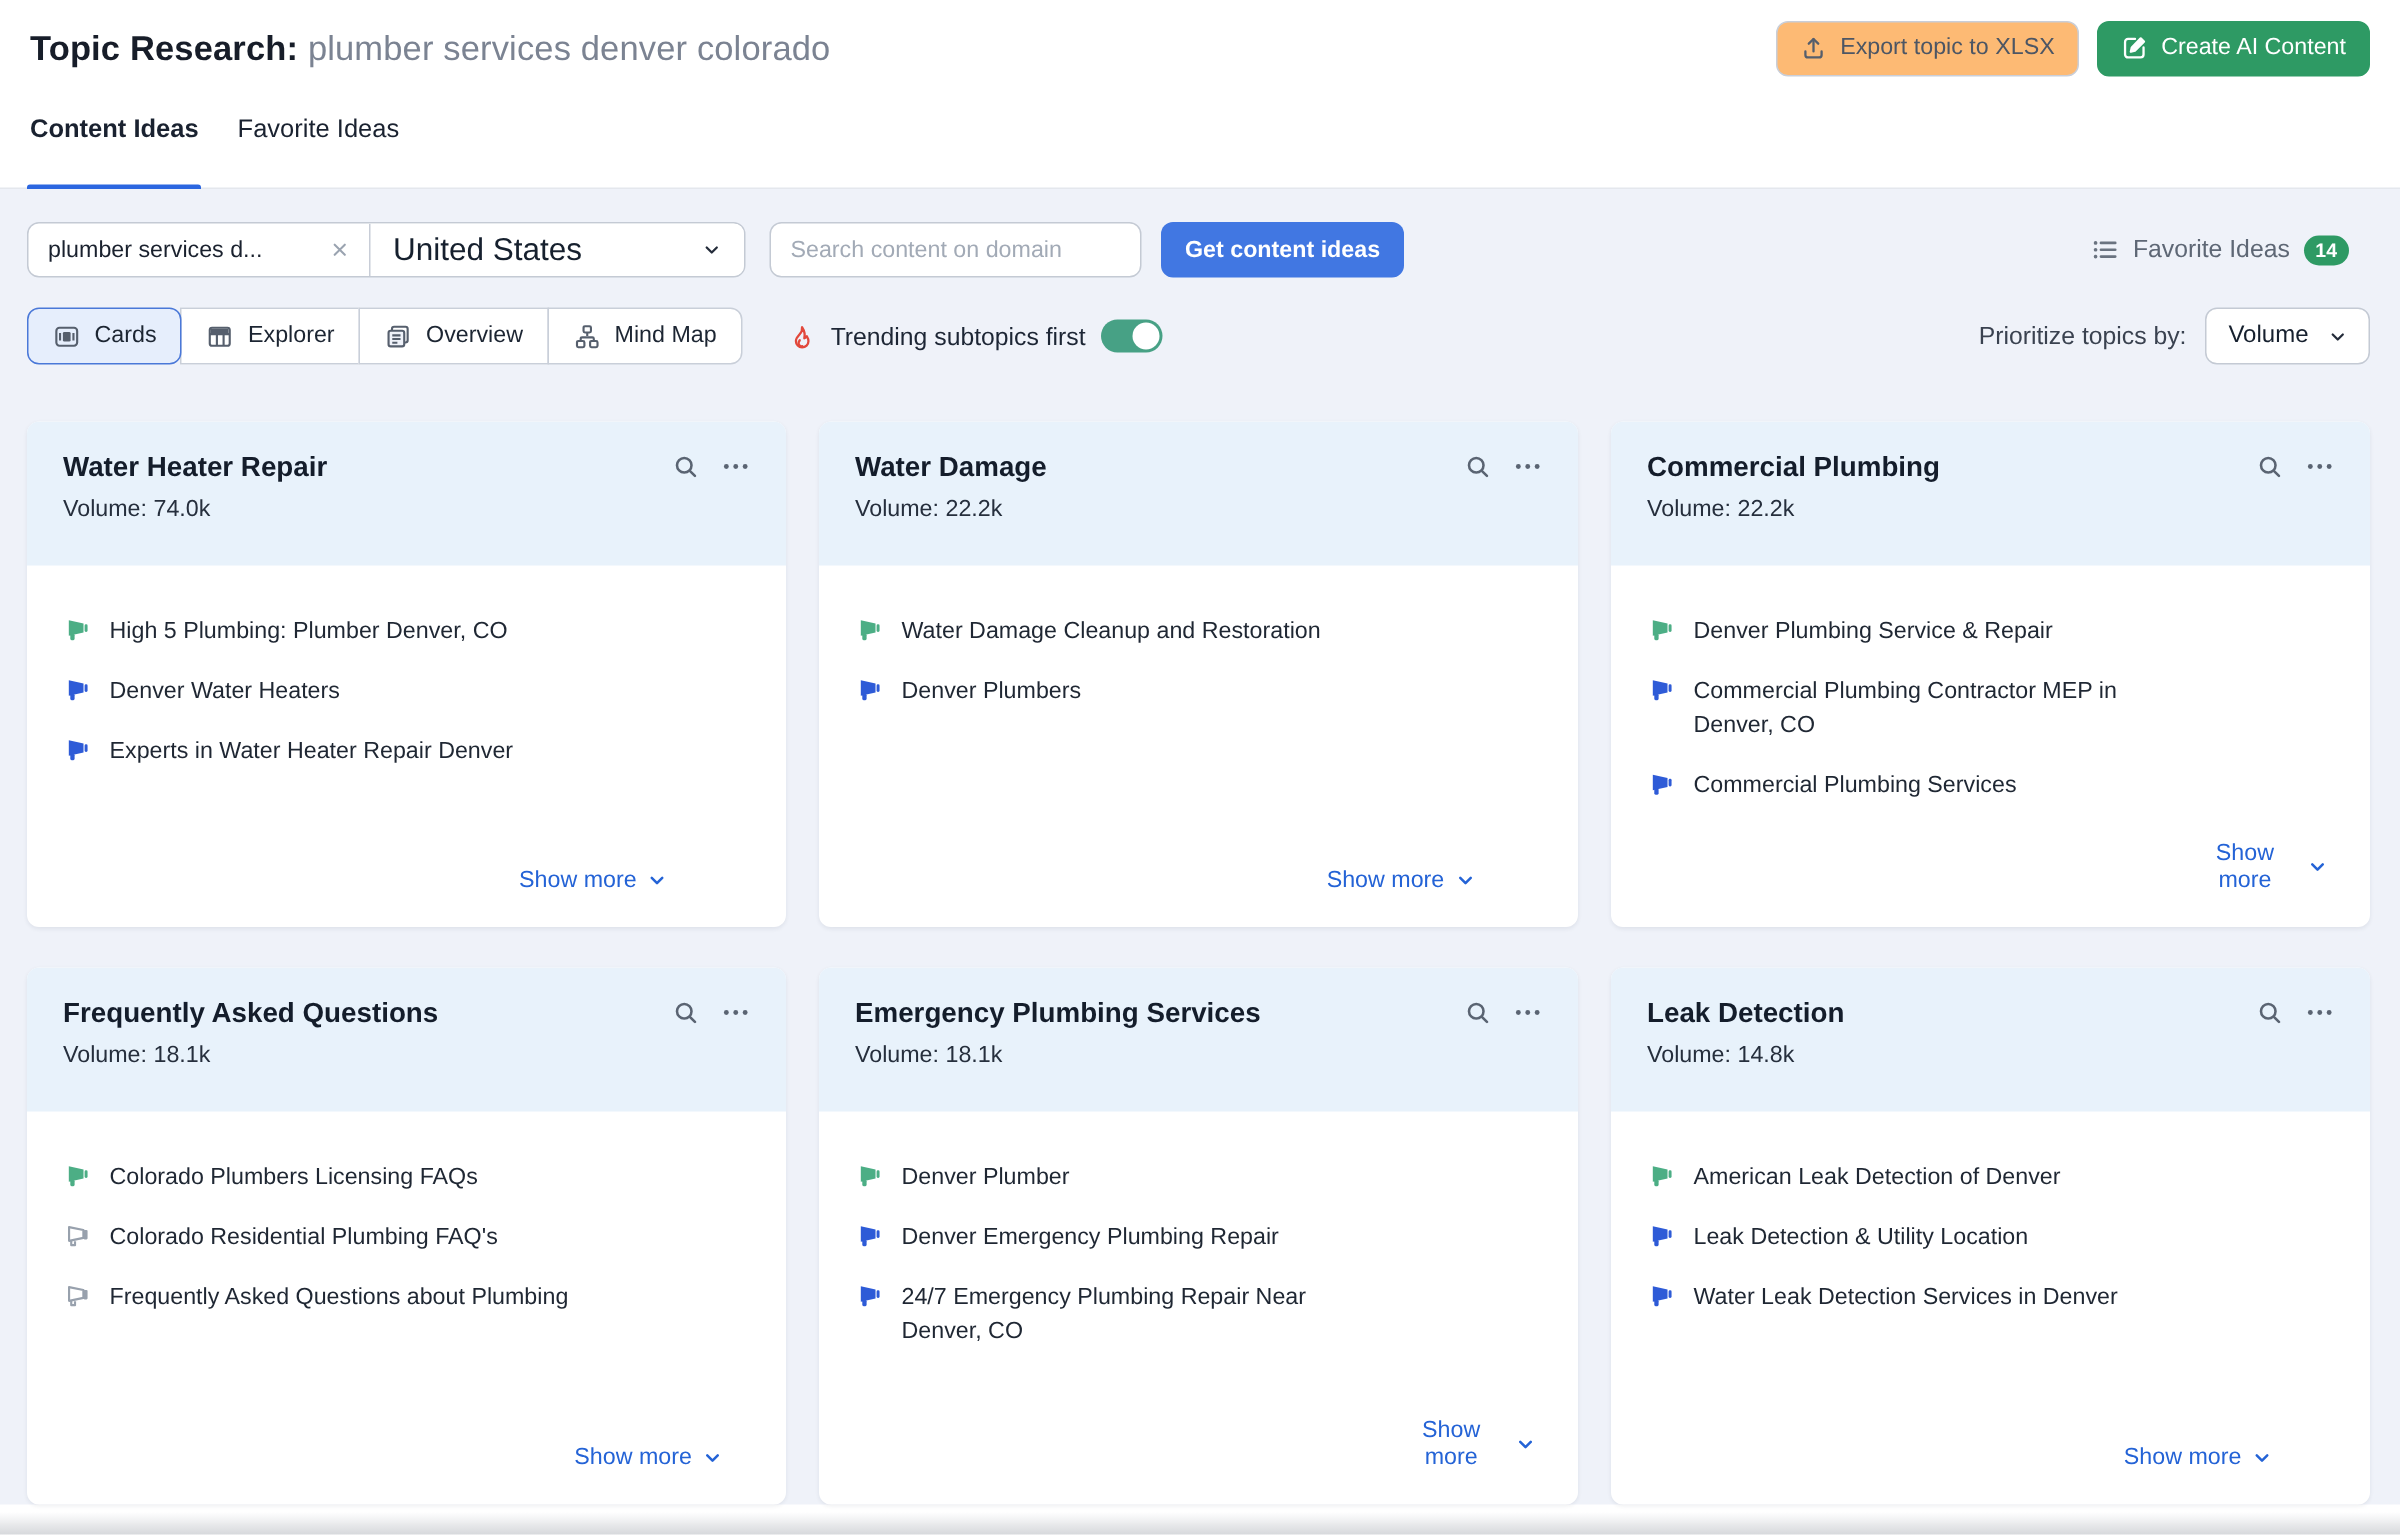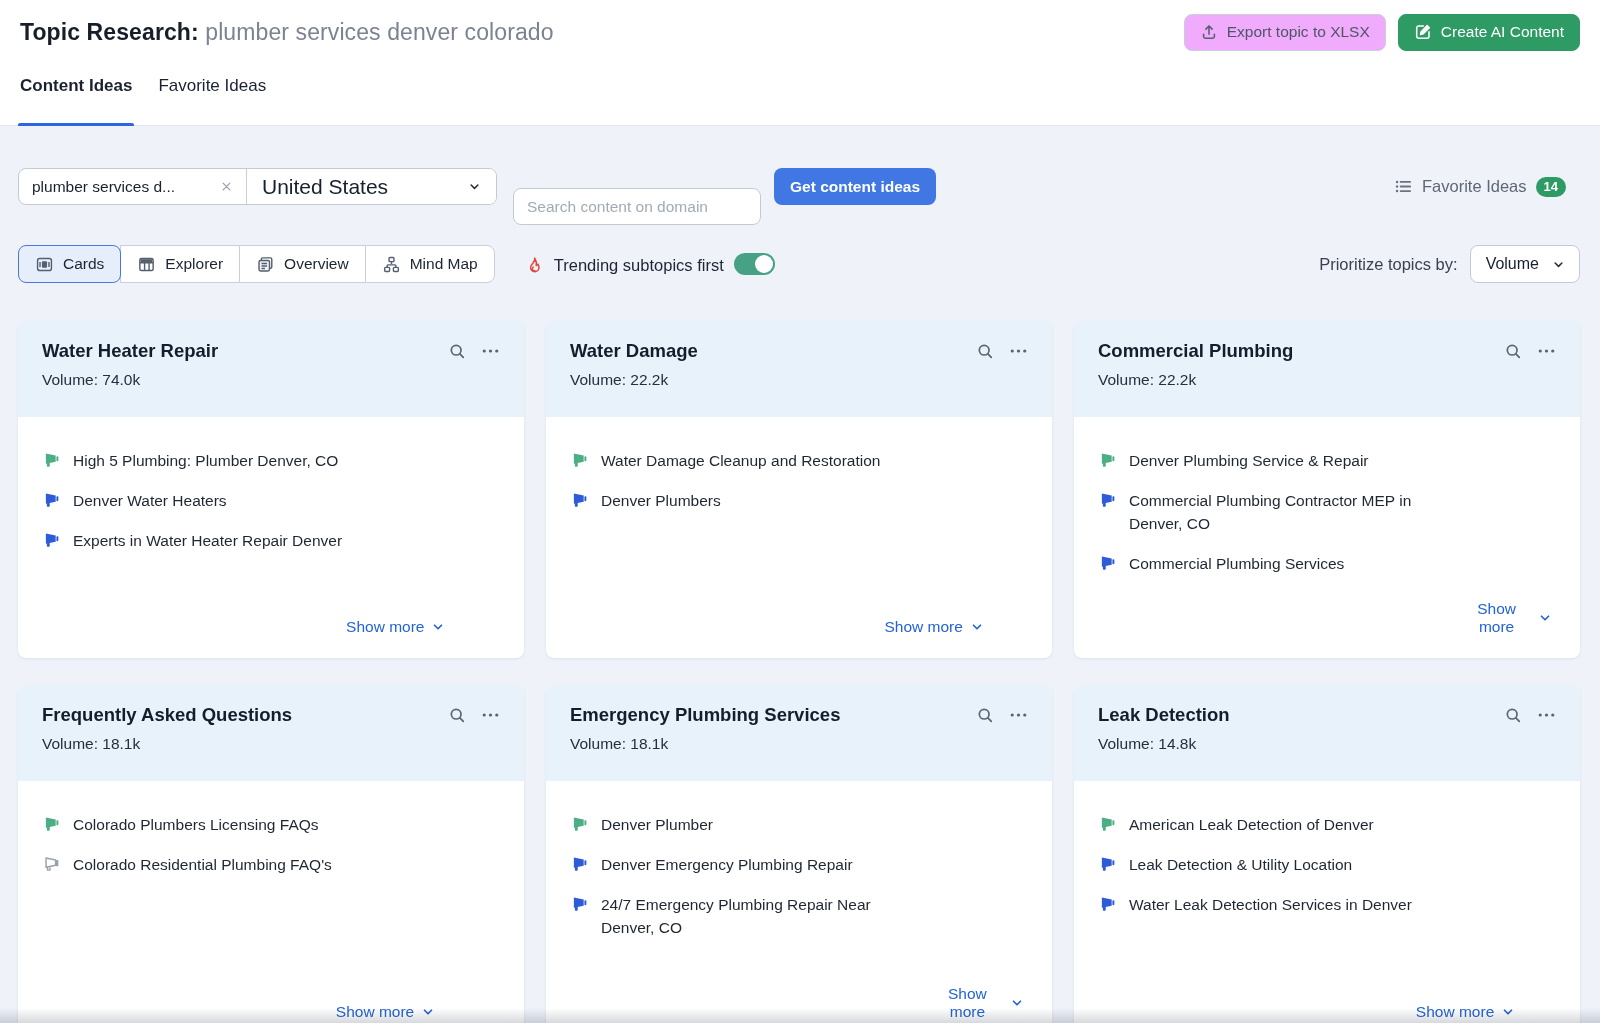--- a/index.html
+++ b/index.html
@@ -8,42 +8,42 @@
     font-family: "Liberation Sans", sans-serif;
     background:#ffffff; color:#1b2330;
   }
 
   
   .topbar{ display:flex; justify-content:space-between; align-items:center; padding:12px 20px 0 20px; height:52px; }
   .page-title{ font-size:23px; font-weight:700; color:#171d29; letter-spacing:.1px;}
   .page-title .subtitle{ font-weight:400; color:#7b8392; }
   .top-actions{ display:flex; gap:12px; align-items:center; }
   .btn{ display:inline-flex; align-items:center; gap:9px; height:37px; padding:0 15px; border-radius:8px; font-size:15.5px; cursor:pointer; border:1px solid transparent; font-family:inherit;}
-  .btn-secondary{ background:#f0abfc; border-color:#c9ced8; color:#4d5664; }
+  .btn-secondary{ background:#fdba74; border-color:#c9ced8; color:#4d5664; }
   .btn-green{ background:#2e9a64; color:#ffffff; border-color:#2e9a64; font-weight:400;}
 
   
   .tabs{ display:flex; gap:26px; padding:0 20px; margin-top:24px; border-bottom:1px solid #e4e7ed; }
   .tab{ font-size:17px; padding-bottom:29px; position:relative; cursor:pointer; color:#1a2230; background:none; border:none; font-family:inherit;}
   .tab.active{ font-weight:700; }
   .tab.active::after{ content:""; position:absolute; left:-2px; right:-2px; bottom:-1px; height:3px; background:#2b66e0; border-radius:2px 2px 0 0; }
 
   
   .content{ background:#eff2f9; min-height:838px; padding:22px 20px 0 18px; }
 
   .row{ display:flex; justify-content:space-between; align-items:center; }
   .row-left{ display:flex; align-items:center; }
 
   
   .compound{ display:flex; align-items:stretch; height:37px; background:#fff; border:1px solid #c4cad4; border-radius:8px; overflow:hidden; }
   .kw-wrap{ display:flex; align-items:center; width:227px; padding:0 10px 0 13px; }
   .kw-input{ border:none; outline:none; flex:1; font-size:15.5px; color:#1a212e; font-family:inherit; background:transparent; min-width:0;}
   .clear-btn{ background:none; border:none; cursor:pointer; display:flex; align-items:center; padding:2px; }
   .country-select{ display:flex; align-items:center; justify-content:space-between; width:250px; border-left:1px solid #c8cdd7; padding:0 14px 0 15px; font-size:21px; color:#16202e; cursor:pointer; background:#fff;}
-  .domain-input{ width:248px; height:37px; margin-left:16px; border:1px solid #c4cad4; border-radius:8px; padding:0 13px; font-size:15.5px; font-family:inherit; color:#1a212e; background:#fff;margin-top:40px;}
+  .domain-input{ width:248px; height:37px; margin-left:16px; border:1px solid #c4cad4; border-radius:8px; padding:0 13px; font-size:15.5px; font-family:inherit; color:#1a212e; background:#fff;}
   .domain-input::placeholder{ color:#a2aab6; }
   .btn-primary{ margin-left:13px; background:#4177e2; color:#fff; border:none; height:37px; padding:0 16px; border-radius:8px; font-size:15.5px; font-weight:600; cursor:pointer; font-family:inherit;}
 
   .fav-link{ display:flex; align-items:center; gap:9px; cursor:pointer; background:none; border:none; font-family:inherit; margin-right:14px;}
   .fav-label{ font-size:16.5px; color:#5e6775; }
   .badge{ background:#2e9a64; color:#fff; font-size:13px; font-weight:600; border-radius:10px; padding:2.5px 8px; }
 
   
   .row2{ margin-top:20px; }
   .segmented{ display:flex;justify-content:space-between; }
@@ -456,20 +456,30 @@
             <li class="idea-item">
               <span class="mega gray">
                 <svg width="18" height="18" viewBox="0 0 20 20" fill="none" stroke="currentColor" stroke-width="1.6" stroke-linejoin="round">
                   <path d="M4.5 3.4v10.2l10.6-2.2V5.6z"></path>
                   <path d="M6.1 13.3v3.5h2.8v-3"></path>
                   <path d="M16 6.3h1.4v5.4H16z"></path>
                 </svg>
               </span>
               <span class="idea-text">Colorado Residential Plumbing FAQ's</span>
             </li>
+            <li class="idea-item">
+              <span class="mega gray">
+                <svg width="18" height="18" viewBox="0 0 20 20" fill="none" stroke="currentColor" stroke-width="1.6" stroke-linejoin="round">
+                  <path d="M4.5 3.4v10.2l10.6-2.2V5.6z"></path>
+                  <path d="M6.1 13.3v3.5h2.8v-3"></path>
+                  <path d="M16 6.3h1.4v5.4H16z"></path>
+                </svg>
+              </span>
+              <span class="idea-text">Frequently Asked Questions about Plumbing</span>
+            </li>
           </ul>
       <button class="show-more">
         <span class="show-more-label">Show more</span>
         <span style="display:flex">
           <svg width="14" height="14" viewBox="0 0 20 20" fill="none" stroke="#2463d6" stroke-width="2.4" stroke-linecap="round" stroke-linejoin="round">
                 <path d="M5 7.5l5 5 5-5"></path>
               </svg>
         </span>
       </button>
     </div>

